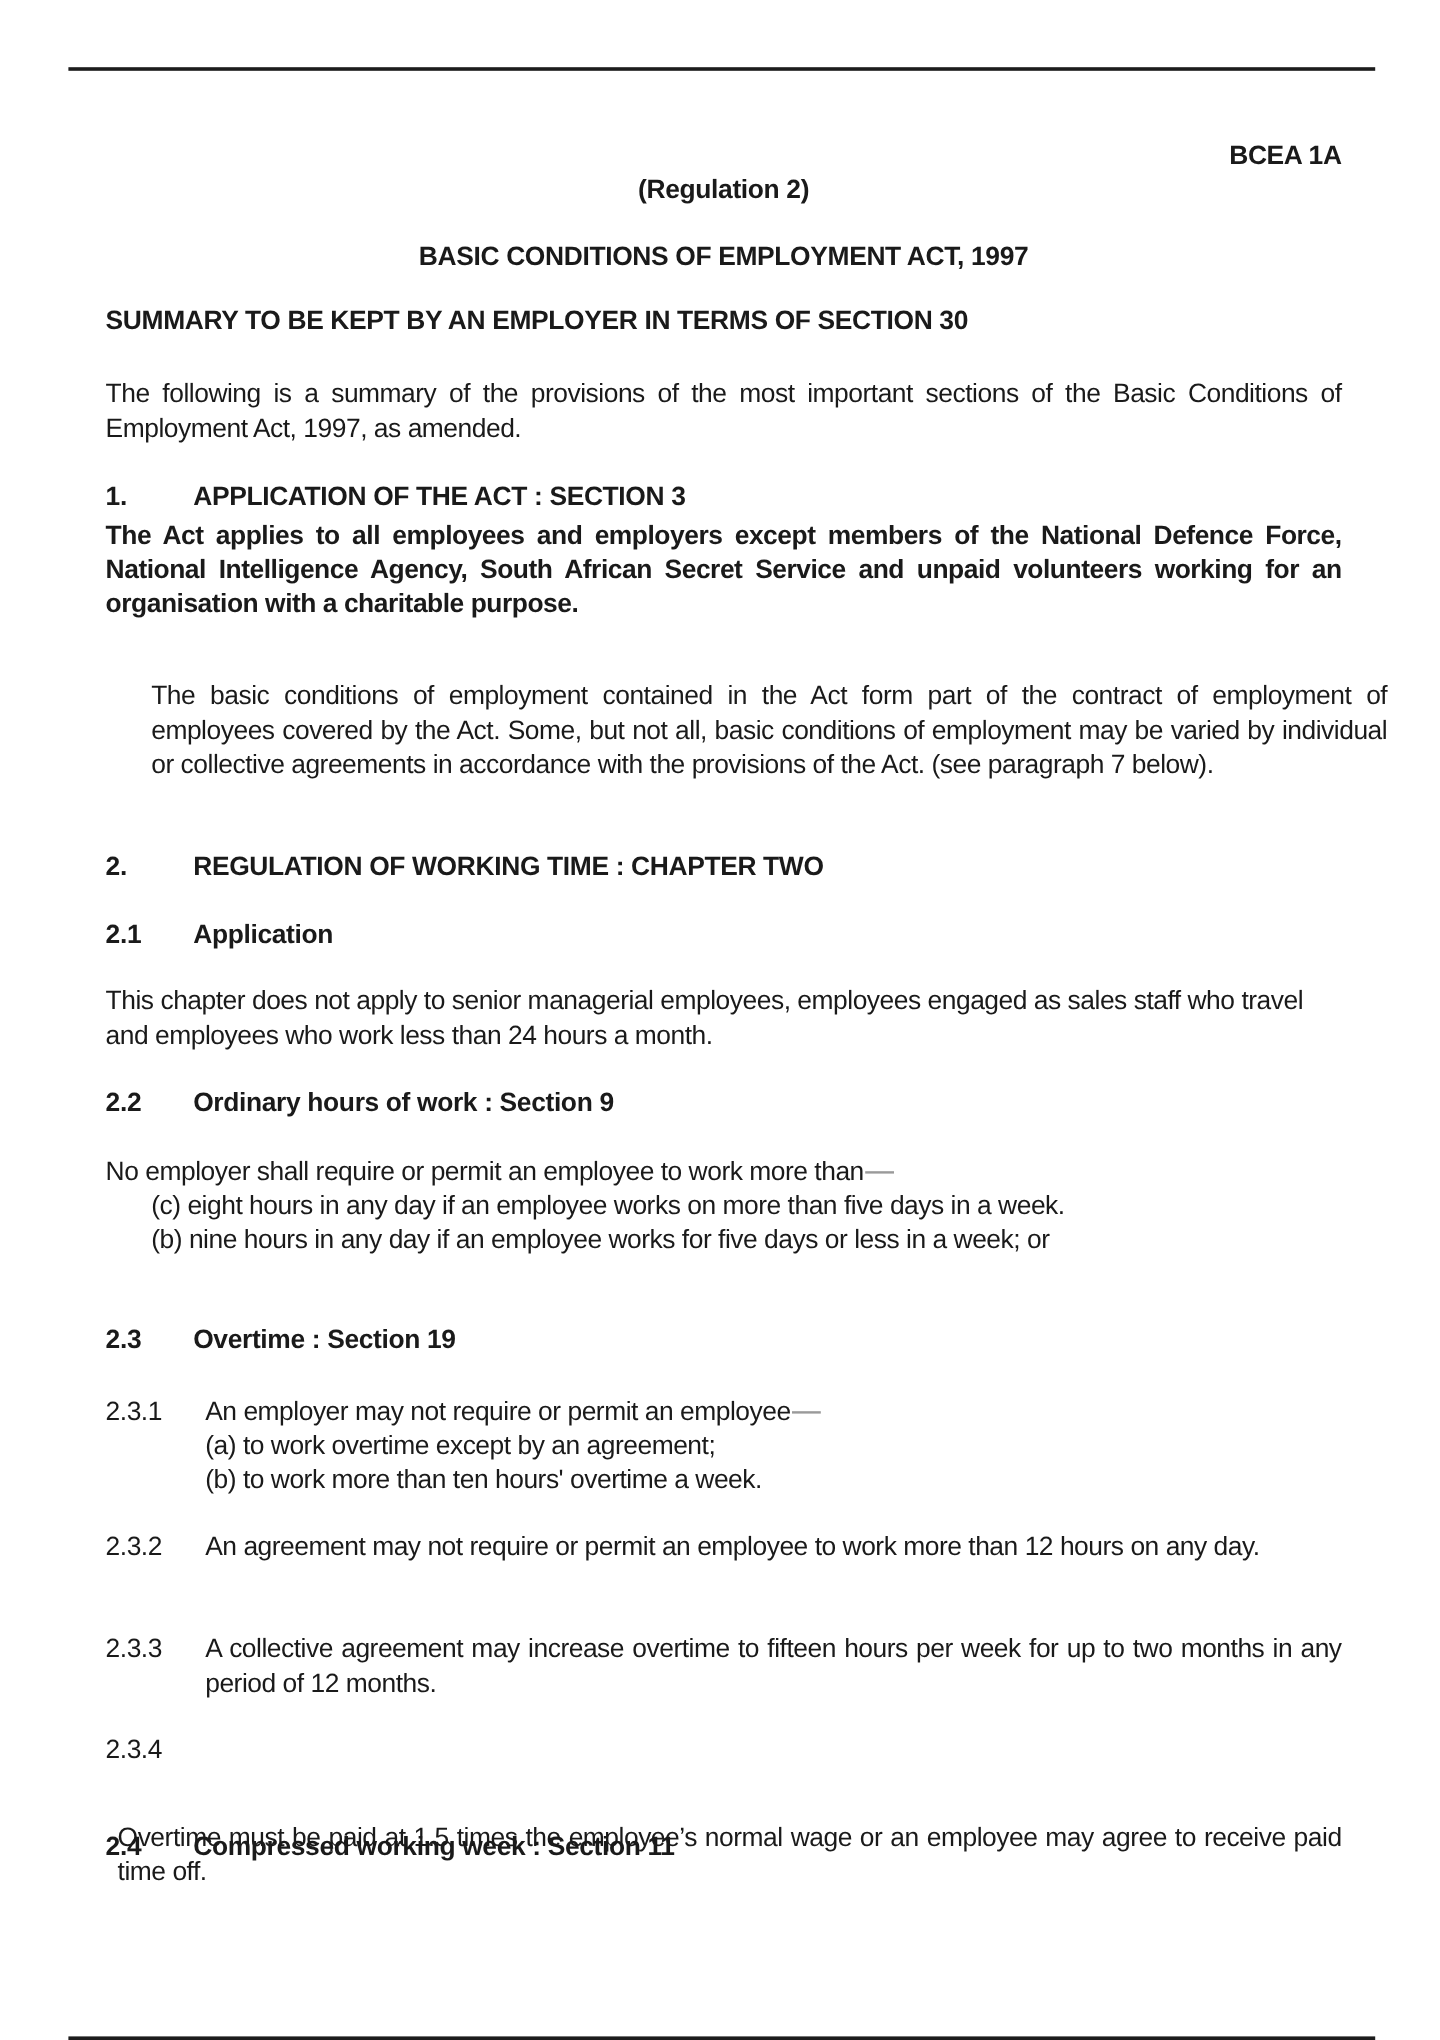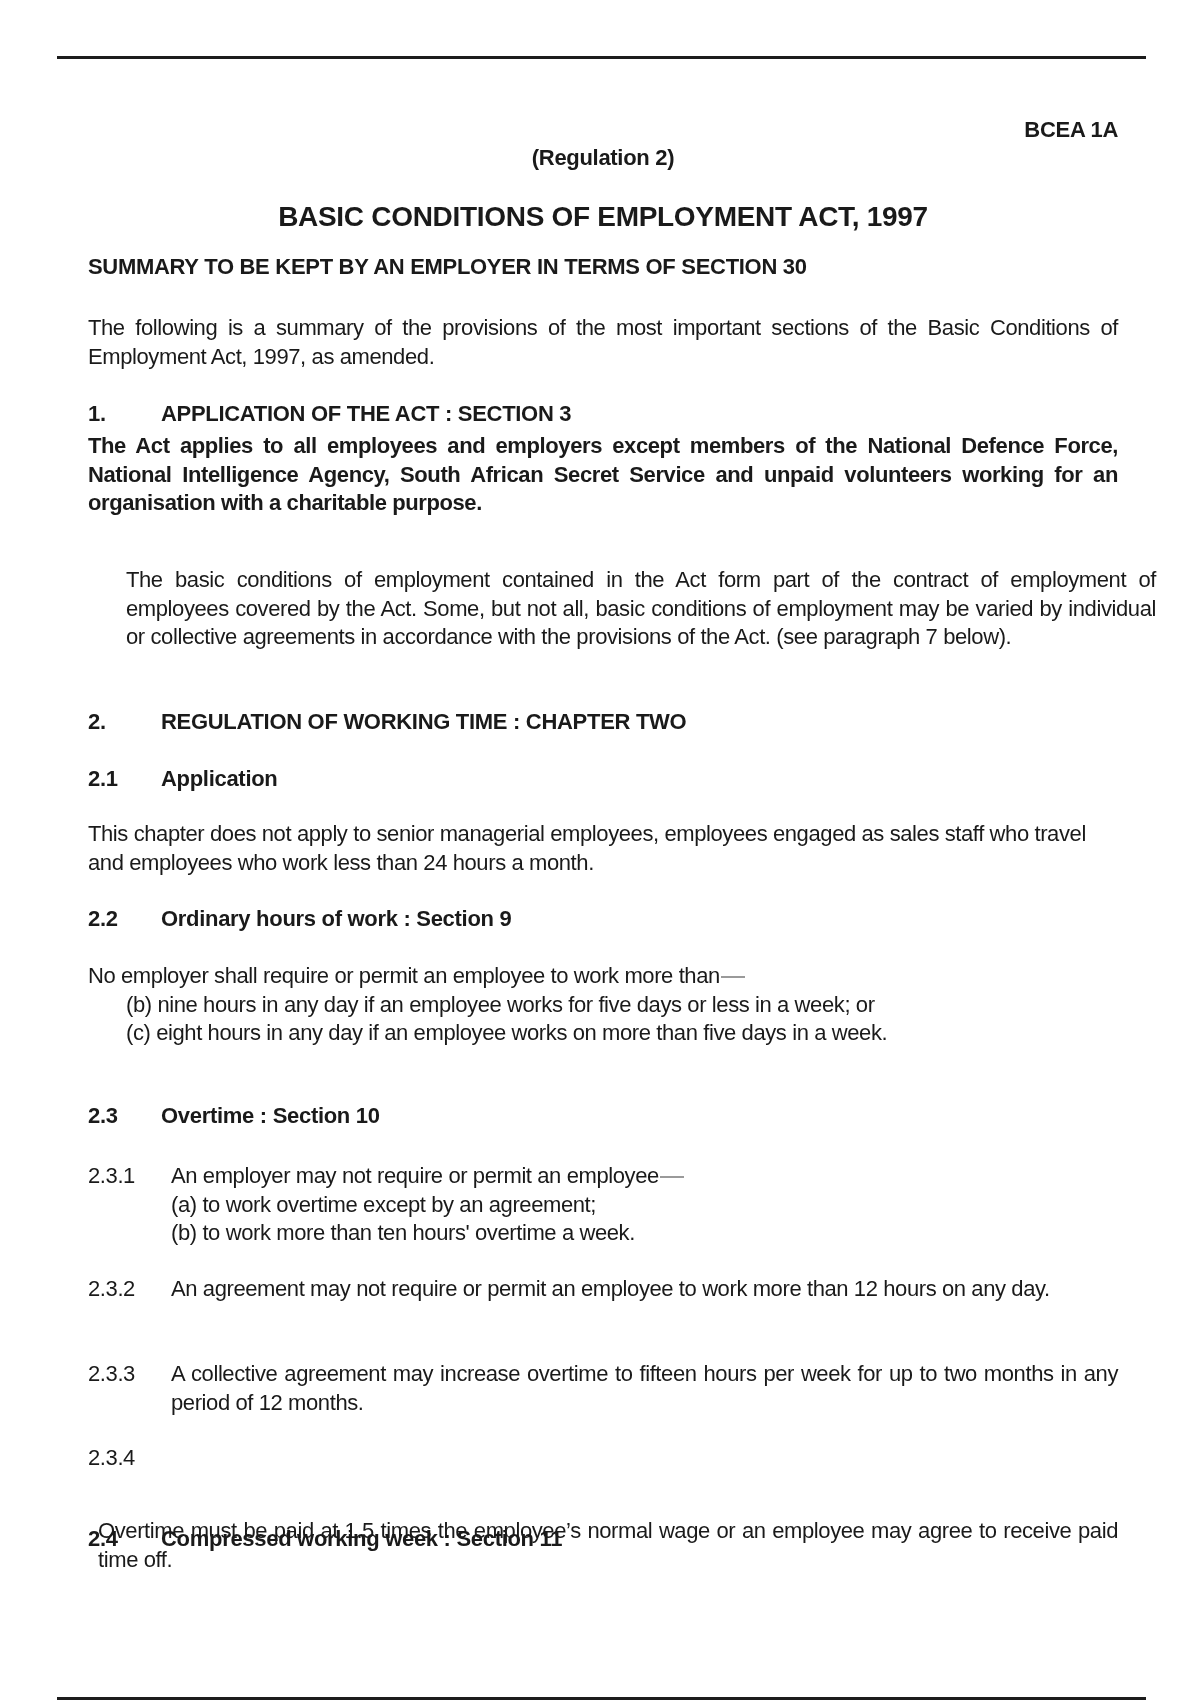--- a/index.html
+++ b/index.html
@@ -49,21 +49,21 @@
       font-size: 22px;
       letter-spacing: -0.3px;
     }
     .act-title {
       position: absolute;
       top: 201px;
       left: 0;
       width: 1030px;
       text-align: center;
       font-weight: bold;
-      font-size: 28px;
+      font-size: 22px;
       letter-spacing: -0.3px;
     }
     .summary-title {
       position: absolute;
       top: 254px;
       left: 0;
       font-weight: bold;
       font-size: 22px;
       letter-spacing: -0.3px;
     }
@@ -150,26 +150,26 @@
   </div>
 
   <div class="block" style="top:820px;">This chapter does not apply to senior managerial employees, employees engaged as sales staff who travel and employees who work less than 24 hours a month.</div>
 
   <div class="heading" style="top:906px;">
     <span class="num">2.2</span><span>Ordinary hours of work : Section 9</span>
   </div>
 
   <div class="block" style="top:962px;">
     <div><span>No employer shall require or permit an employee to work more than</span><span class="dash"></span></div>
+    <div class="list-line">(c) eight hours in any day if an employee works on more than five days in a week.</div>
     <div class="list-line">(b) nine hours in any day if an employee works for five days or less in a week; or</div>
-    <div class="list-line">(c) eight hours in any day if an employee works on more than five days in a week.</div>
   </div>
 
   <div class="heading" style="top:1103px;">
-    <span class="num">2.3</span><span>Overtime : Section 10</span>
+    <span class="num">2.3</span><span>Overtime : Section 19</span>
   </div>
 
   <div class="numbered" style="top:1162px;">
     <div class="n">2.3.1</div>
     <div class="body" style="text-align:left;">
       <div><span>An employer may not require or permit an employee</span><span class="dash"></span></div>
       <div>(a) to work overtime except by an agreement;</div>
       <div>(b) to work more than ten hours' overtime a week.</div>
     </div>
   </div>

